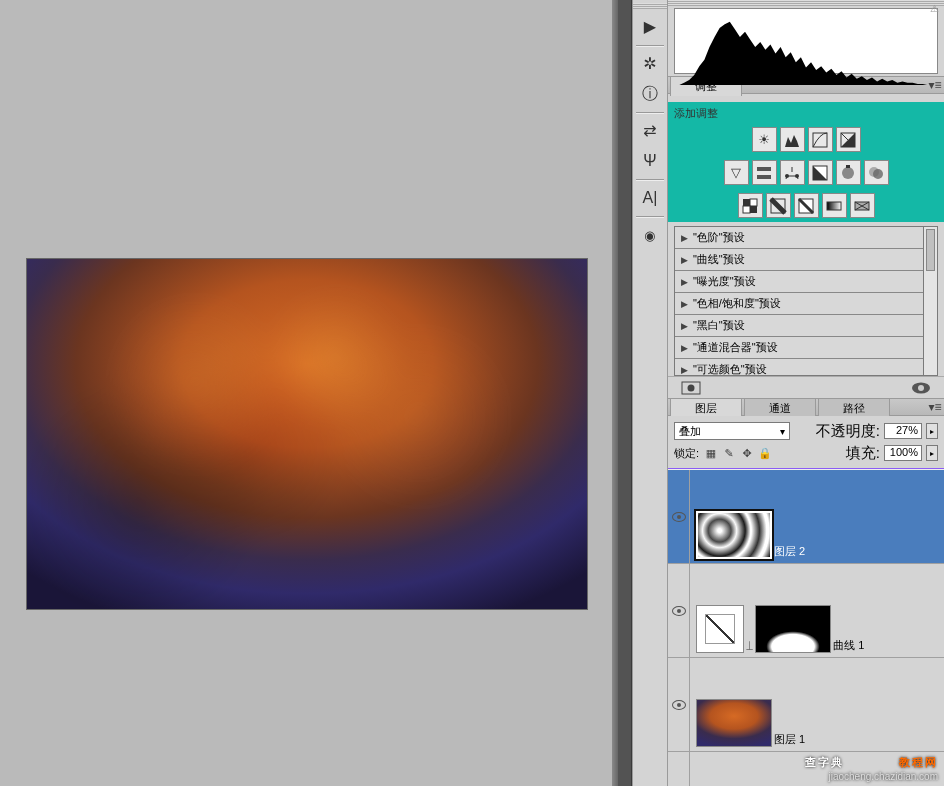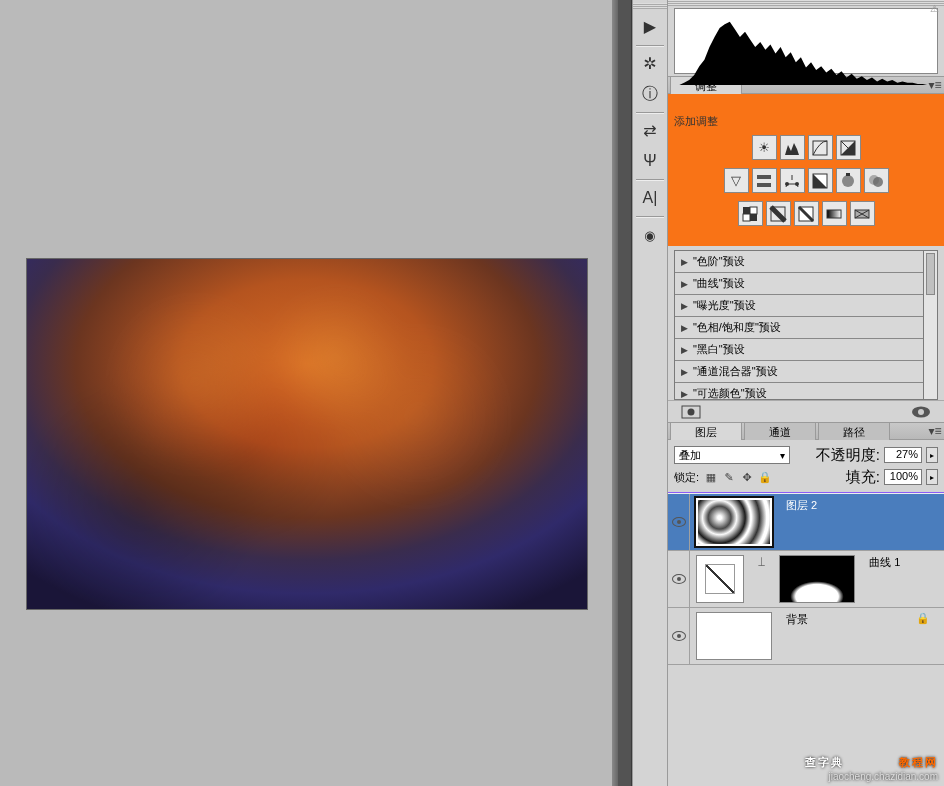--- a/index.html
+++ b/index.html
@@ -22,21 +22,21 @@
 
 .hist-box { margin: 2px 6px; height: 66px; border: 1px solid #888; background: #fff; position: relative; padding: 0 4px; }
 .hist-inner { position: absolute; left: 4px; right: 4px; bottom: 0; top: 0; }
 .hist-warn { position: absolute; right: -2px; top: -6px; font-size: 10px; color: #999; }
 
 .tab-row { display: flex; align-items: center; height: 18px; background: linear-gradient(#c8c8c8, #b8b8b8); border-top: 1px solid #9a9a9a; border-bottom: 1px solid #9a9a9a; }
 .tab { padding: 2px 24px; background: #d8d8d8; border: 1px solid #9a9a9a; border-bottom: none; margin-top: 1px; margin-left: 2px; font-size: 11px; }
 .tab.inactive { background: #c0c0c0; }
 .panel-menu { margin-left: auto; width: 18px; text-align: center; font-size: 12px; color: #444; }
 
-.adjust-body { background: #f97316; padding: 16px 6px; }
+.adjust-body { background: #14b8a6; padding: 0 6px; margin-top: 8px; }
 .adjust-label { font-size: 11px; color: #333; padding: 4px 0 2px 0; }
 .icon-row { display: flex; gap: 3px; justify-content: center; padding: 4px 0; }
 .adj-icon { width: 25px; height: 25px; border: 1px solid #888; background: #e8e8e8; display: flex; align-items: center; justify-content: center; font-size: 13px; color: #333; }
 .adj-icon svg { width: 18px; height: 18px; }
 
 .preset-box { margin: 4px 6px 0 6px; display: flex; }
 .preset-list { border: 1px solid #7a7a7a; background: #d8d8d8; flex: 1; max-height: 150px; overflow: hidden; }
 .preset-scroll { width: 14px; background: #e4e4e4; border: 1px solid #7a7a7a; border-left: none; position: relative; }
 .preset-scroll::after { content: ""; position: absolute; left: 2px; right: 2px; top: 2px; height: 40px; background: #c0c0c0; border: 1px solid #888; }
 .preset-item { padding: 3px 6px; border-bottom: 1px solid #888; display: flex; align-items: center; gap: 5px; font-size: 11px; }
@@ -55,21 +55,21 @@
 .lock-label { font-size: 11px; }
 .lock-icons { display: flex; gap: 2px; }
 .lock-ic { width: 16px; height: 16px; display: flex; align-items: center; justify-content: center; font-size: 11px; color: #444; }
 
 .layer-list { flex: 1; background: #d4d4d4; overflow: hidden; border-top: 1px solid #eee; }
 .layer-row { display: flex; align-items: center; min-height: 56px; border-bottom: 1px solid #a0a0a0; }
 .layer-row.selected { background: #4a7dbd; color: #fff; }
 .lr-eye { width: 22px; display: flex; align-items: center; justify-content: center; border-right: 1px solid #a0a0a0; align-self: stretch; }
 .lr-eye span { display: block; width: 14px; height: 10px; border: 1px solid #555; border-radius: 50%; position: relative; }
 .lr-eye span::after { content: ""; position: absolute; left: 4px; top: 2px; width: 4px; height: 4px; background: #555; border-radius: 50%; }
-.lr-content { display: flex; align-items: flex-start; gap: 14px; padding: 4px 6px; flex: 1; }
+.lr-content { display: flex; align-items: flex-end; gap: 2px; padding: 4px 6px; flex: 1; margin-top: 37px; }
 .lr-thumb { width: 76px; height: 48px; border: 1px solid #888; background: #fff; }
 .layer-row.selected .lr-thumb { border: 2px solid #fff; box-shadow: 0 0 0 2px #2a2a2a; }
 .lr-thumb.clouds { background: radial-gradient(circle at 30% 40%, #fff 0%, #555 20%, #ddd 30%, #333 45%, #eee 55%, #444 70%, #fff 85%, #222 100%); filter: contrast(1.3); }
 .lr-thumb.small { width: 48px; height: 48px; }
 .lr-thumb.curves { background: #fff; position: relative; }
 .lr-thumb.curves::after { content: ""; position: absolute; left: 8px; top: 8px; right: 8px; bottom: 8px; border: 1px solid #999; background: linear-gradient(45deg, transparent 48%, #333 48% 52%, transparent 52%); }
 .lr-link { font-size: 12px; color: #666; }
 .lr-mask { width: 76px; height: 48px; border: 1px solid #888; background: radial-gradient(ellipse 60% 55% at 50% 88%, #fff 0%, #fff 48%, #000 60%, #000 100%); }
 .lr-thumb.orange { background: radial-gradient(ellipse 80% 70% at 50% 35%, #d66a24 0%, #b5541f 40%, #3a2c4d 70%, #302a6a 100%); }
 .lr-thumb.white { background: #fff; }
@@ -331,20 +331,29 @@
           <span></span>
         </div>
       <div class="lr-content">
         <div class="lr-thumb small curves"></div>
         <span class="lr-link">⟘</span>
         <div class="lr-mask"></div>
         <span>曲线 1</span>
       </div>
     </div>
 
+    <div class="layer-row">
+      <div class="lr-eye">
+          <span></span>
+        </div>
+      <div class="lr-content">
+        <div class="lr-thumb orange"></div>
+        <span>图层 1</span>
+      </div>
+    </div>
 
     <div class="layer-row">
       <div class="lr-eye">
           <span></span>
         </div>
       <div class="lr-content">
         <div class="lr-thumb white"></div>
         <span style="">背景</span>
         <span class="lr-lock">🔒</span>
       </div>

